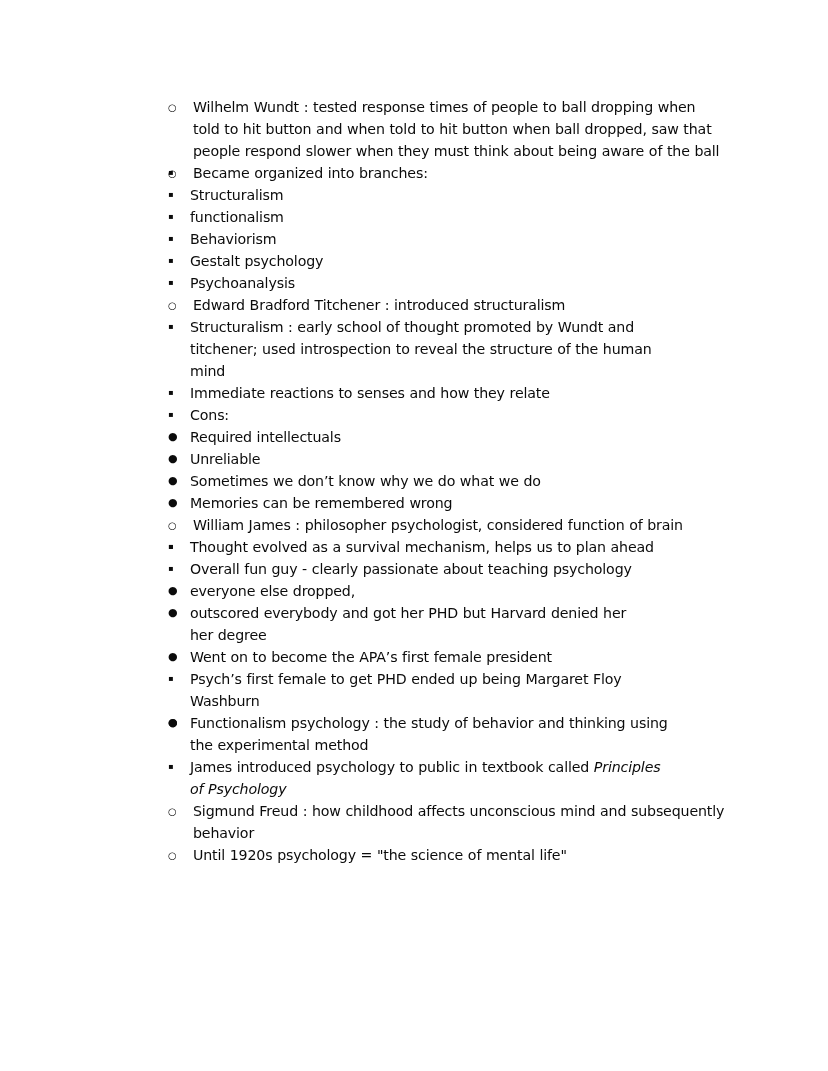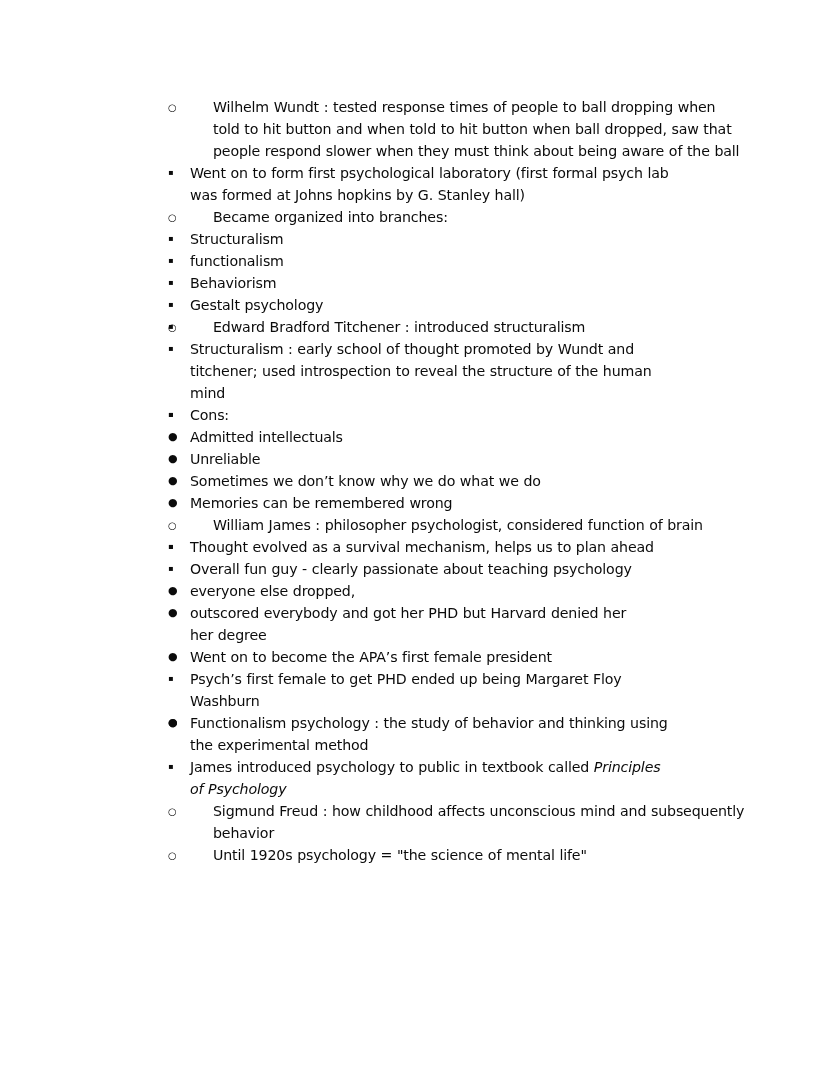--- a/index.html
+++ b/index.html
@@ -51,21 +51,21 @@
     line-height: 22px;
     color: #0b0b0b;
   }
   .txt {
     display: block;
   }
 
   
   .l1 > li.item > .row { padding-left: 25px; }
   .l1 > li.item > .row > .bullet { font-size: 10px; line-height: 23px; }
-  .l1 > li.item > .row > .txt { width: 532px; margin-left: 20px; }
+  .l1 > li.item > .row > .txt { width: 532px; }
 
   
   .l2 { margin-left: 50px; }
   .l2 > li.item > .row { padding-left: 22px; }
   .l2 > li.item > .row > .bullet { font-size: 8px; line-height: 22px; }
   .l2 > li.item > .row > .txt { width: 482px; }
 
   
   .l3 { margin-left: 50px; }
   .l3 > li.item > .row { padding-left: 22px; }
@@ -84,21 +84,20 @@
 
       <li class="item">
         <div class="row">
           <span class="bullet">○</span>
           <span class="txt">Wilhelm Wundt : tested response times of people to ball dropping when told to hit button and when told to hit button when ball dropped, saw that people respond slower when they must think about being aware of the ball</span>
         </div>
         <ul class="lvl l2">
           <li class="item">
             <div class="row">
               <span class="bullet">▪</span>
-              <span class="txt">Went on to form first psychological laboratory (first formal psych lab was formed at Johns hopkins by G. Stanley hall)</span>
             </div>
           </li>
         </ul>
       </li>
 
       <li class="item">
         <div class="row">
           <span class="bullet">○</span>
           <span class="txt">Became organized into branches:</span>
         </div>
@@ -123,52 +122,54 @@
           </li>
           <li class="item">
             <div class="row">
               <span class="bullet">▪</span>
               <span class="txt">Gestalt psychology</span>
             </div>
           </li>
           <li class="item">
             <div class="row">
               <span class="bullet">▪</span>
+              <span class="txt">Psychoanalysis</span>
             </div>
           </li>
         </ul>
       </li>
 
       <li class="item">
         <div class="row">
           <span class="bullet">○</span>
           <span class="txt">Edward Bradford Titchener : introduced structuralism</span>
         </div>
         <ul class="lvl l2">
           <li class="item">
             <div class="row">
               <span class="bullet">▪</span>
               <span class="txt">Structuralism : early school of thought promoted by Wundt and titchener; used introspection to reveal the structure of the human mind</span>
             </div>
           </li>
           <li class="item">
             <div class="row">
               <span class="bullet">▪</span>
+              <span class="txt">Immediate reactions to senses and how they relate</span>
             </div>
           </li>
           <li class="item">
             <div class="row">
               <span class="bullet">▪</span>
               <span class="txt">Cons:</span>
             </div>
             <ul class="lvl l3">
               <li class="item">
                 <div class="row">
                   <span class="bullet">●</span>
-                  <span class="txt">Admitted intellectuals</span>
+                  <span class="txt">Required intellectuals</span>
                 </div>
               </li>
               <li class="item">
                 <div class="row">
                   <span class="bullet">●</span>
                   <span class="txt">Unreliable</span>
                 </div>
               </li>
               <li class="item">
                 <div class="row">

